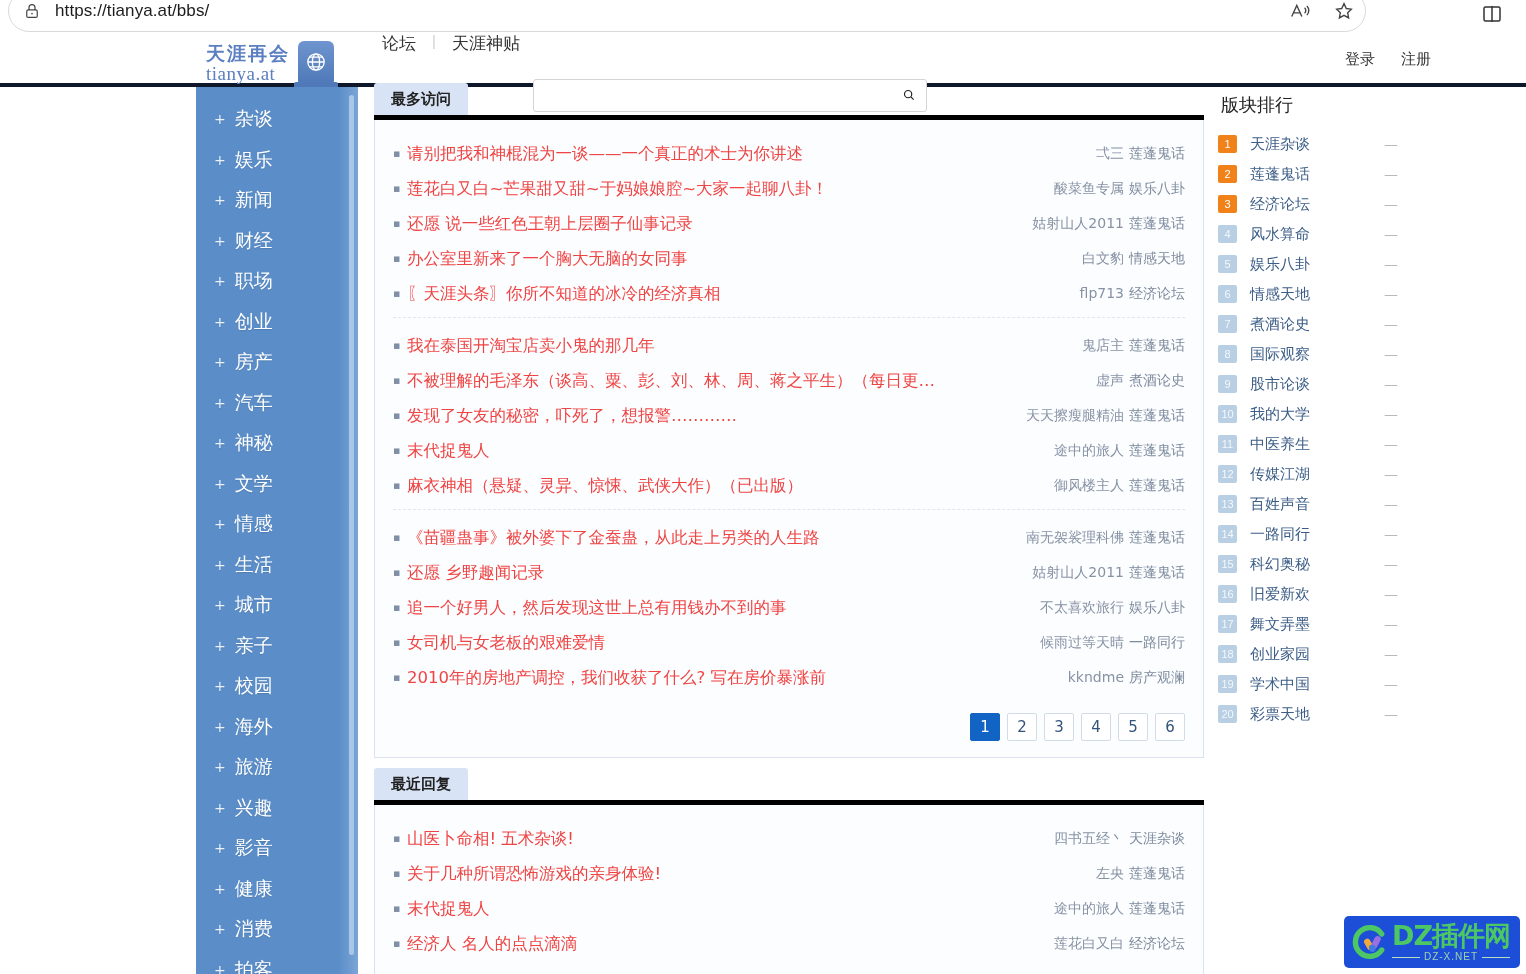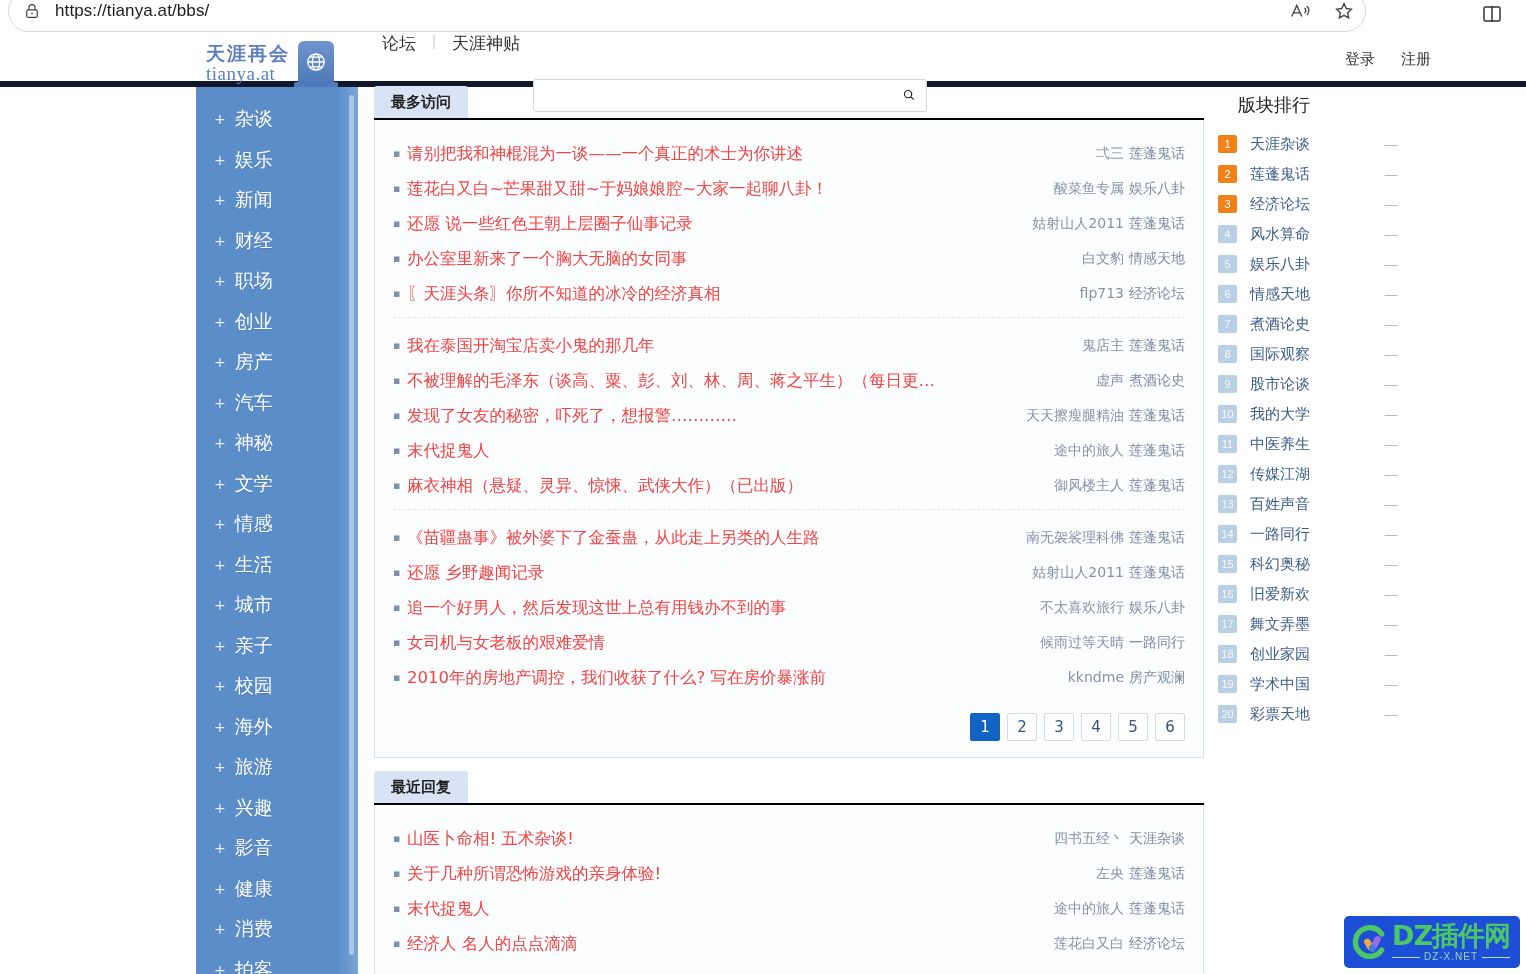--- a/index.html
+++ b/index.html
@@ -56,21 +56,21 @@
     width: 1526px;
     height: 942px;
     background: #ffffff;
     overflow: hidden;
   }
 
   
   .site-header {
     position: relative;
     height: 55px;
-    border-bottom: 6px solid #0f172a;
+    border-bottom: 4px solid #0f172a;
     background: #fff;
   }
   .logo-wrap {
     position: absolute; left: 206px; top: 9px;
     display: flex; align-items: flex-end;
   }
   .logo-text { line-height: 1; }
   .logo-cn {
     font-size: 19px; color: #5b7fc0; letter-spacing: 2px;
     font-family: "DejaVu Sans", sans-serif;
@@ -160,21 +160,21 @@
   .side-plus { font-size: 14px; margin-right: 9px; color: #eaf2fb; }
 
   
   .center {
     position: absolute; left: 374px; top: 0;
     width: 830px;
   }
   .panel { margin-bottom: 14px; }
   .panel-tabs {
     display: flex; align-items: flex-end; height: 33px;
-    border-bottom: 2px solid #000000;
+    border-bottom: 5px solid #000000;
   }
   .panel-tab {
     background: #d8e4f5;
     color: #222;
     font-size: 15px; font-weight: bold;
     padding: 7px 17px 6px 17px;
     border-radius: 3px 3px 0 0;
     font-family: "DejaVu Sans", sans-serif;
   }
   .panel-body {
@@ -227,21 +227,21 @@
     font-family: "DejaVu Sans", sans-serif;
   }
   .pg.active { background: #1164c4; border-color: #1164c4; color: #fff; }
 
   
   .rightcol {
     position: absolute; left: 1218px; top: 0;
     width: 230px;
   }
   .rank-title {
-    font-size: 18px; color: #222; margin: 6px 0 12px 20px;
+    font-size: 18px; color: #222; margin: 6px 0 12px 3px;
     font-family: Liberation Serif, serif;
   }
   .rank-row {
     display: flex; align-items: center;
     height: 30px;
     font-size: 15px;
     font-family: "DejaVu Sans", sans-serif;
   }
   .rank-no {
     width: 19px; height: 18px;

